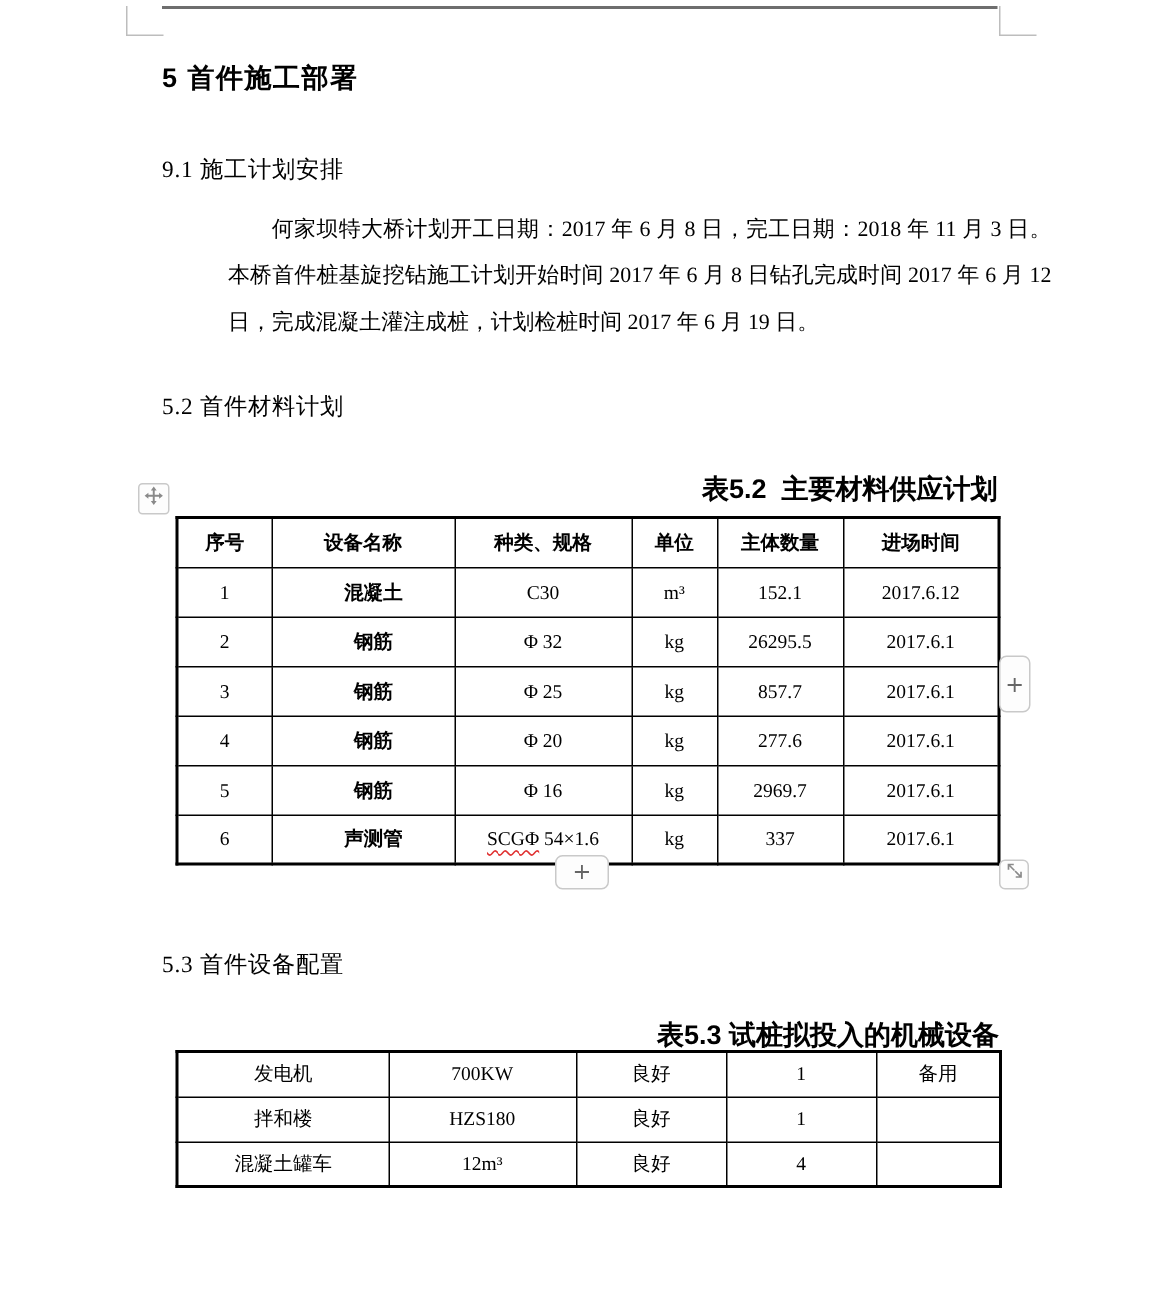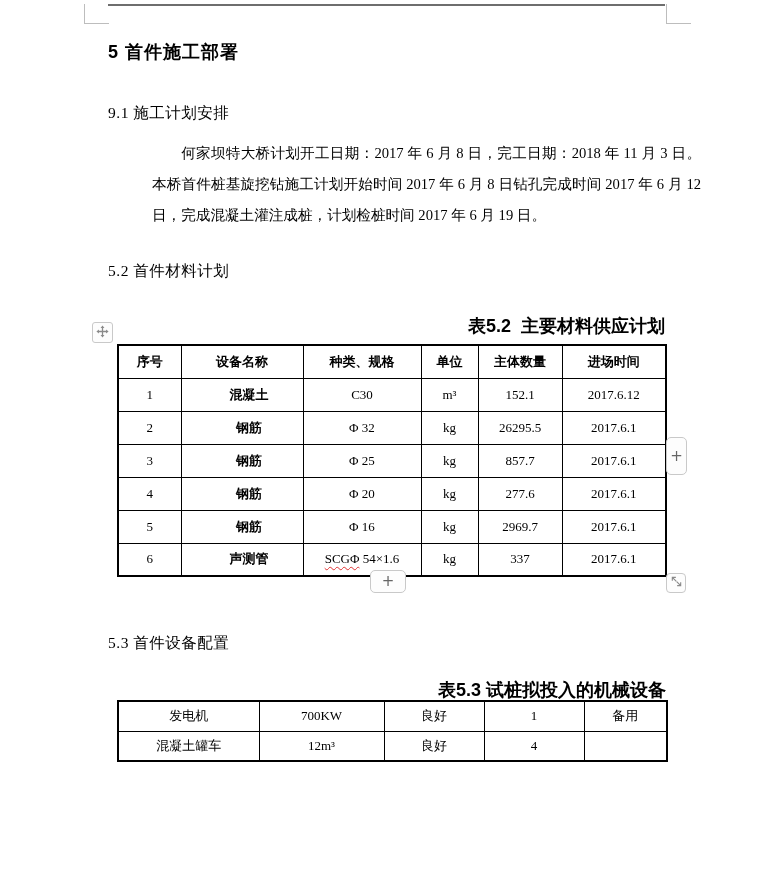--- a/index.html
+++ b/index.html
@@ -173,20 +173,27 @@
       </colgroup>
     <tbody>
     <tr>
       <td>发电机</td>
       <td>700KW</td>
       <td>良好</td>
       <td>1</td>
       <td>备用</td>
     </tr>
     <tr>
+      <td>拌和楼</td>
+      <td>HZS180</td>
+      <td>良好</td>
+      <td>1</td>
+      <td></td>
+    </tr>
+    <tr>
       <td>混凝土罐车</td>
       <td>12m³</td>
       <td>良好</td>
       <td>4</td>
       <td></td>
     </tr>
   </tbody>
     </table>
 
 </div>

